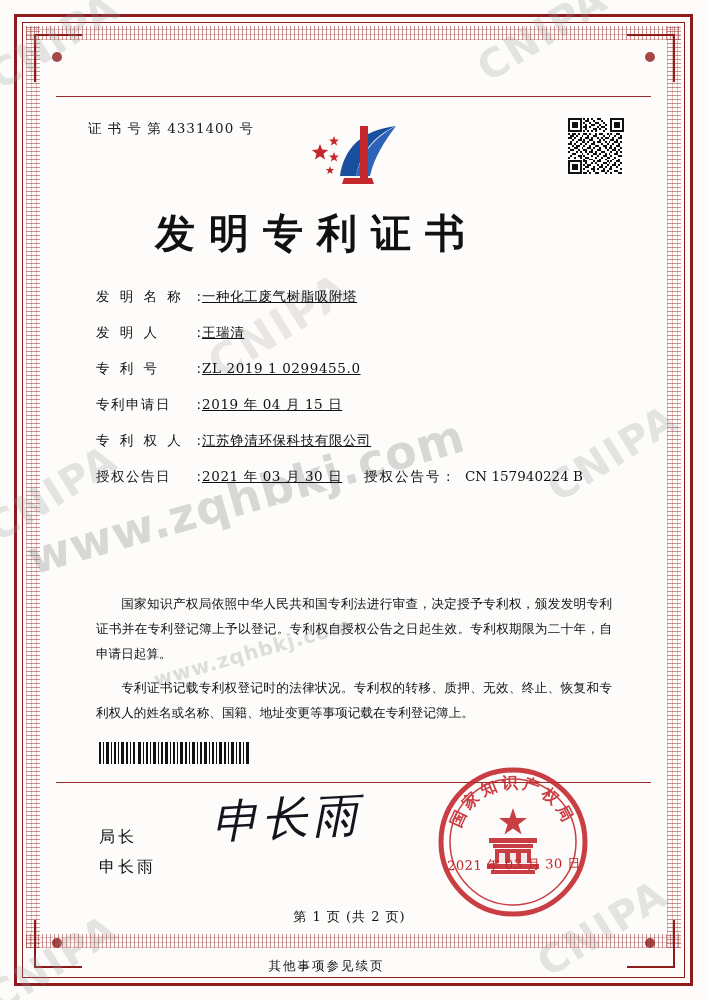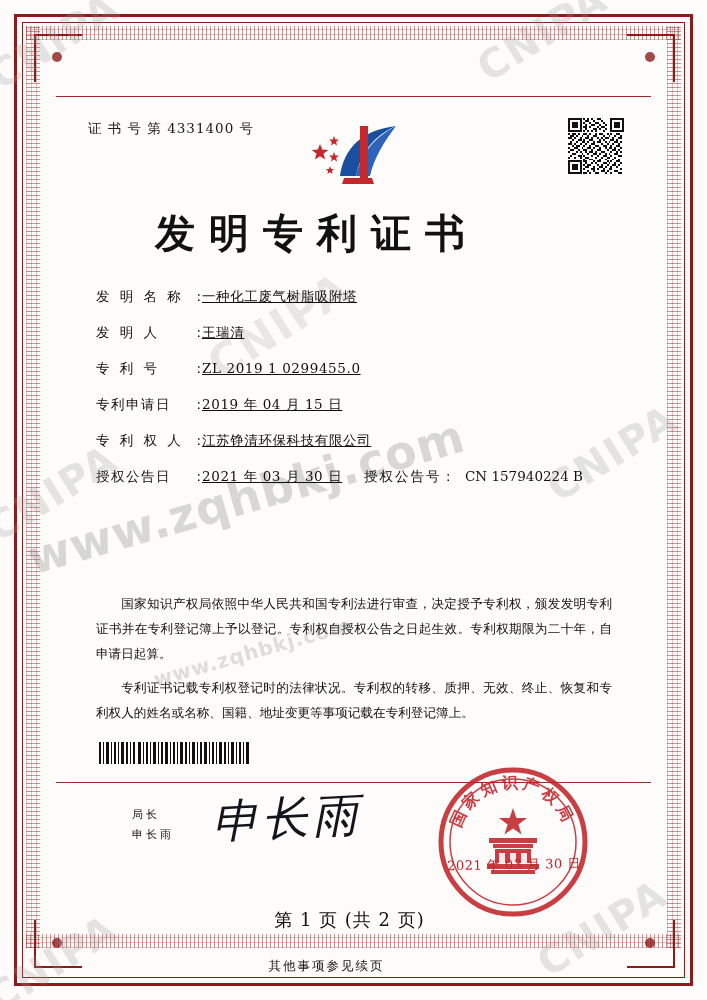--- a/index.html
+++ b/index.html
@@ -242,26 +242,25 @@
   
   .barcode {
     position: absolute;
     left: 99px; top: 742px;
     width: 150px; height: 22px;
   }
 
   
   .sig-label {
     position: absolute;
-    left: 99px; top: 805px;
-    font-size: 11px;
+    left: 99px; top: 822px;
+    font-size: 16px;
     line-height: 1.85;
     letter-spacing: 3px;
     color: #111;
-    margin-left: 33px;
   }
   .signature {
     position: absolute;
     left: 212px; top: 788px;
     font-size: 46px;
     color: #14141e;
     font-family: "DejaVu Serif", "Liberation Serif", serif;
     font-style: italic;
     letter-spacing: 4px;
     transform: rotate(-3deg);
@@ -283,21 +282,21 @@
     letter-spacing: .5px;
     transform: rotate(-1deg);
   }
 
   
   .page-no {
     position: absolute;
     left: 0; top: 908px;
     width: 699px;
     text-align: center;
-    font-size: 18px;
+    font-size: 13px;
     color: #111;
     letter-spacing: 1px;
   }
   .footnote {
     position: absolute;
     left: 0; top: 958px;
     width: 653px;
     text-align: center;
     font-size: 12.5px;
     color: #111;

